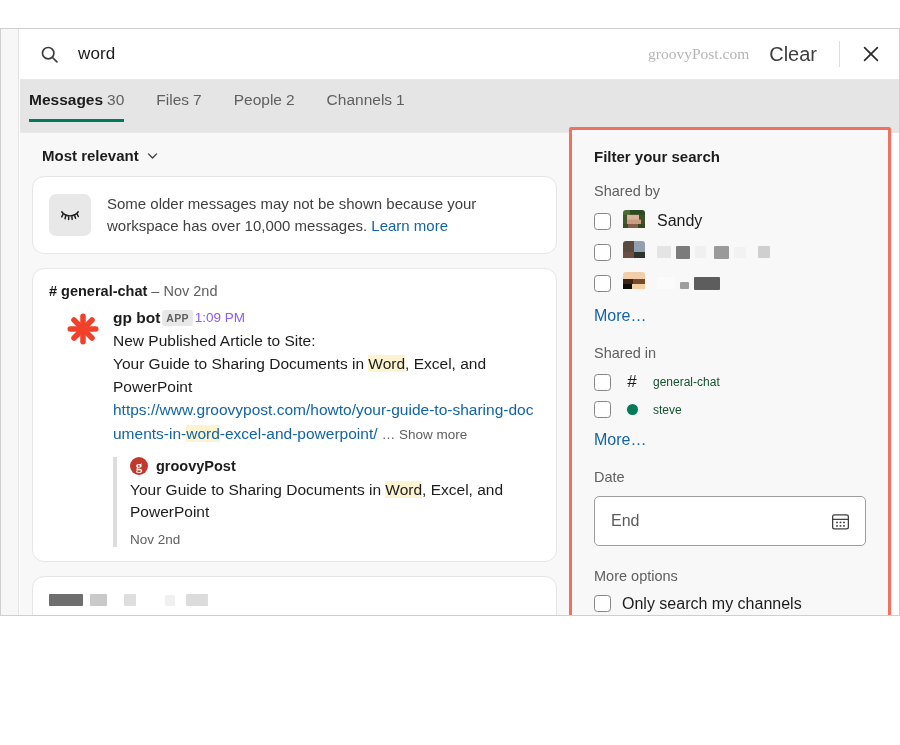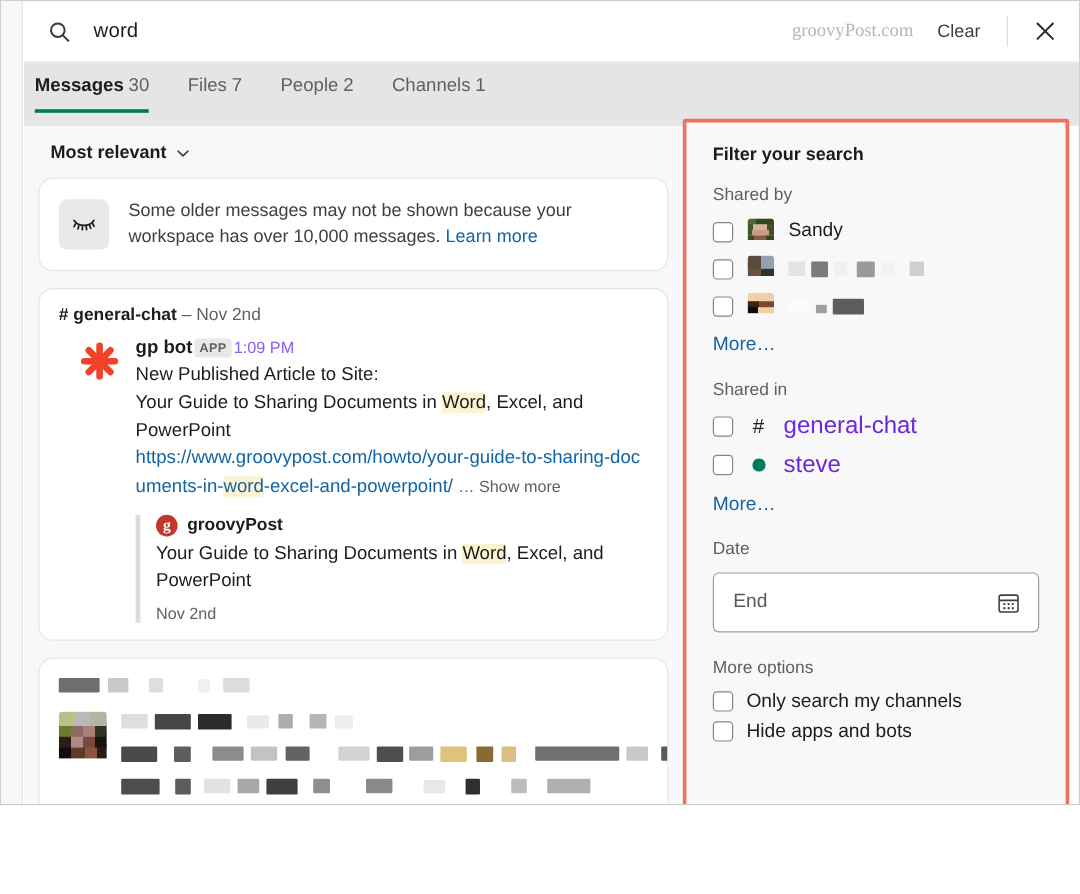--- a/index.html
+++ b/index.html
@@ -5,24 +5,25 @@
   * { box-sizing: border-box; margin: 0; padding: 0; }
   html, body {
     width: 900px; height: 745px;
     font-family: "Liberation Sans", sans-serif;
     background: #ffffff;
     overflow: hidden;
   }
 
   #app {
     position: relative;
-    width: 900px; height: 671px;
+    width: 900px; height: 588px;
     background: #ffffff;
     border: 1px solid #cfcfcf;
     overflow: hidden;
+    margin-top: 28px;
   }
 
   
   .left-strip {
     position: absolute; left: 0; top: 0;
     width: 18px; height: 745px;
     background: #f7f7f7;
     border-right: 1px solid #e4e4e4;
   }
 
@@ -47,21 +48,21 @@
   .header-right {
     display: flex; align-items: center; gap: 0;
     padding-right: 16px;
   }
   .workspace-label {
     font-family: "Liberation Serif", serif;
     font-size: 15.5px; color: #b5b5b5;
     margin-right: 16px; white-space: nowrap;
   }
   .clear-btn {
-    font-size: 15px; color: #3f3f3f; cursor: pointer;
+    font-size: 20px; color: #3f3f3f; cursor: pointer;
     padding: 2px 4px; white-space: nowrap;
   }
   .hdr-divider {
     width: 1px; height: 26px; background: #dddddd;
     margin: 0 18px;
   }
   .close-btn {
     width: 26px; height: 26px; cursor: pointer;
     display: flex; align-items: center; justify-content: center;
     color: #2b2b2b;
@@ -254,21 +255,21 @@
     font-size: 17px; color: #1d1c1d; font-weight: 500;
   }
   .presence-dot {
     width: 18px; flex: none;
     display: flex; align-items: center; justify-content: center;
   }
   .presence-dot i {
     width: 11px; height: 11px; border-radius: 50%;
     background: #007a5a; display: block;
   }
-  .chan-name { font-size: 20px; color: #6d28d9; }
+  .chan-name { font-size: 12px; color: #14532d; }
 
   
   .date-box {
     border: 1px solid #9e9e9e; border-radius: 5px;
     background: #ffffff; overflow: hidden; margin-bottom: 22px;
   }
   .date-field {
     height: 48px; display: flex; align-items: center;
     padding: 0 14px 0 16px; cursor: text;
   }

